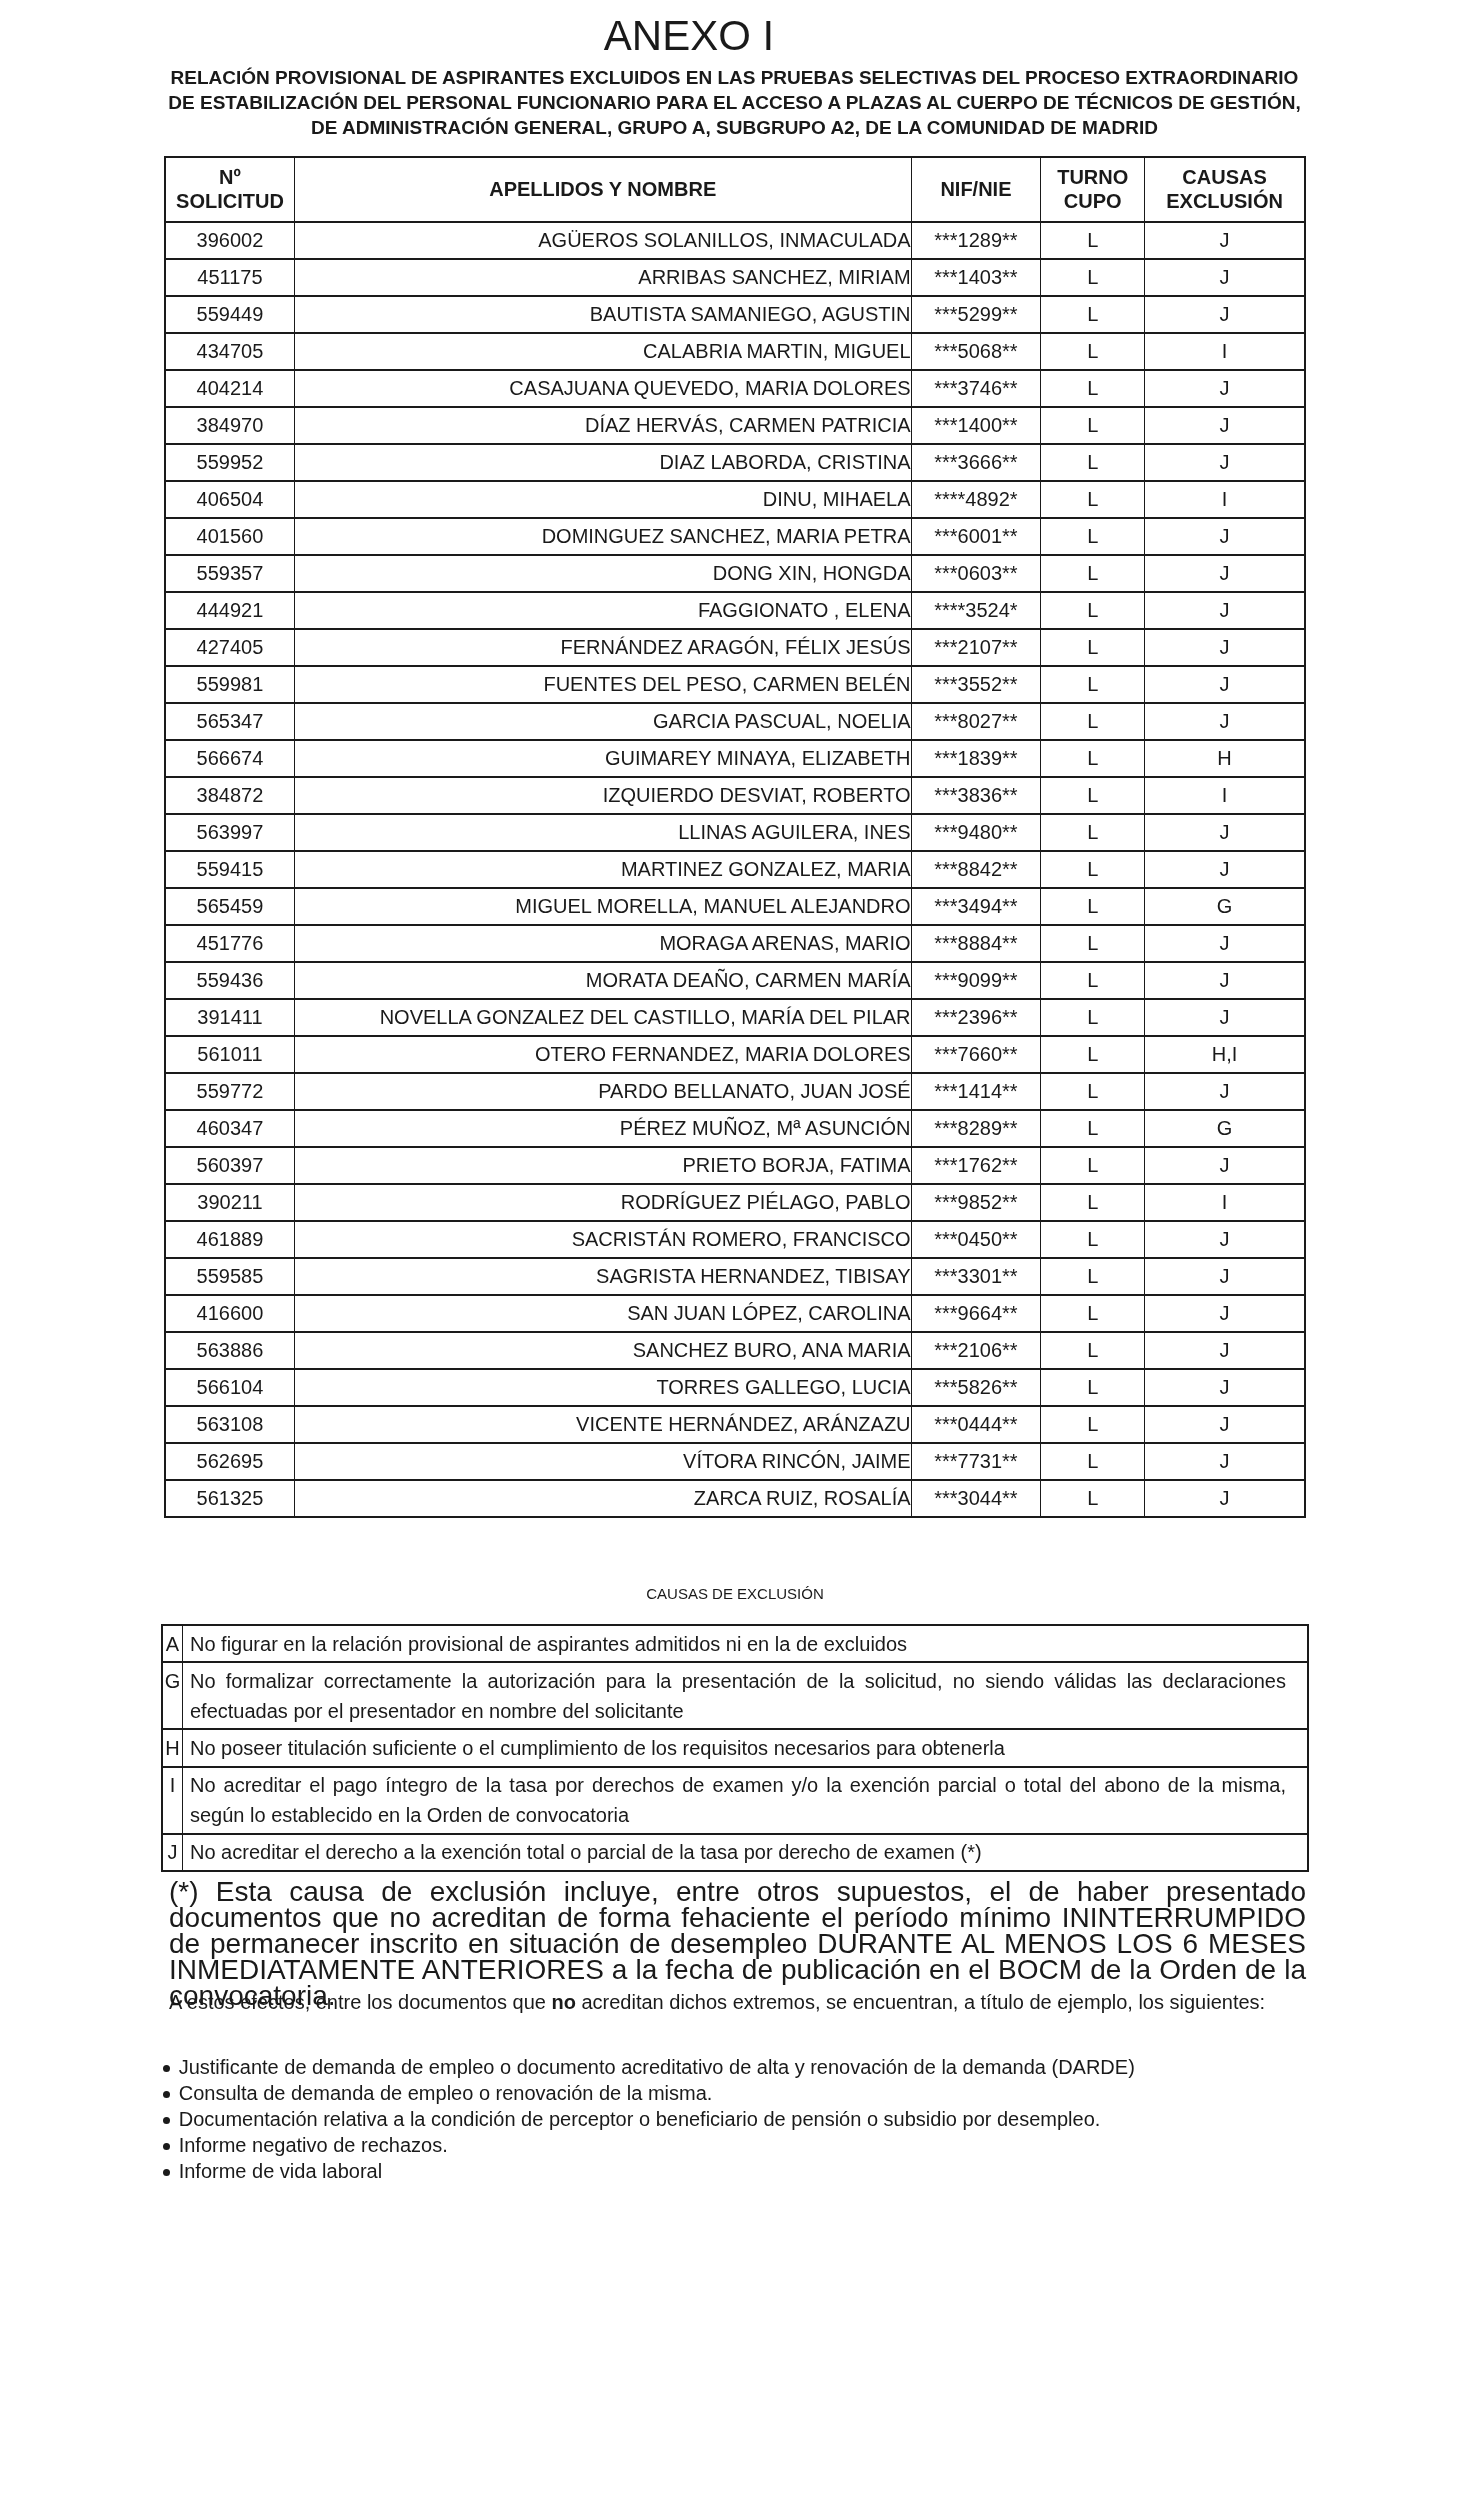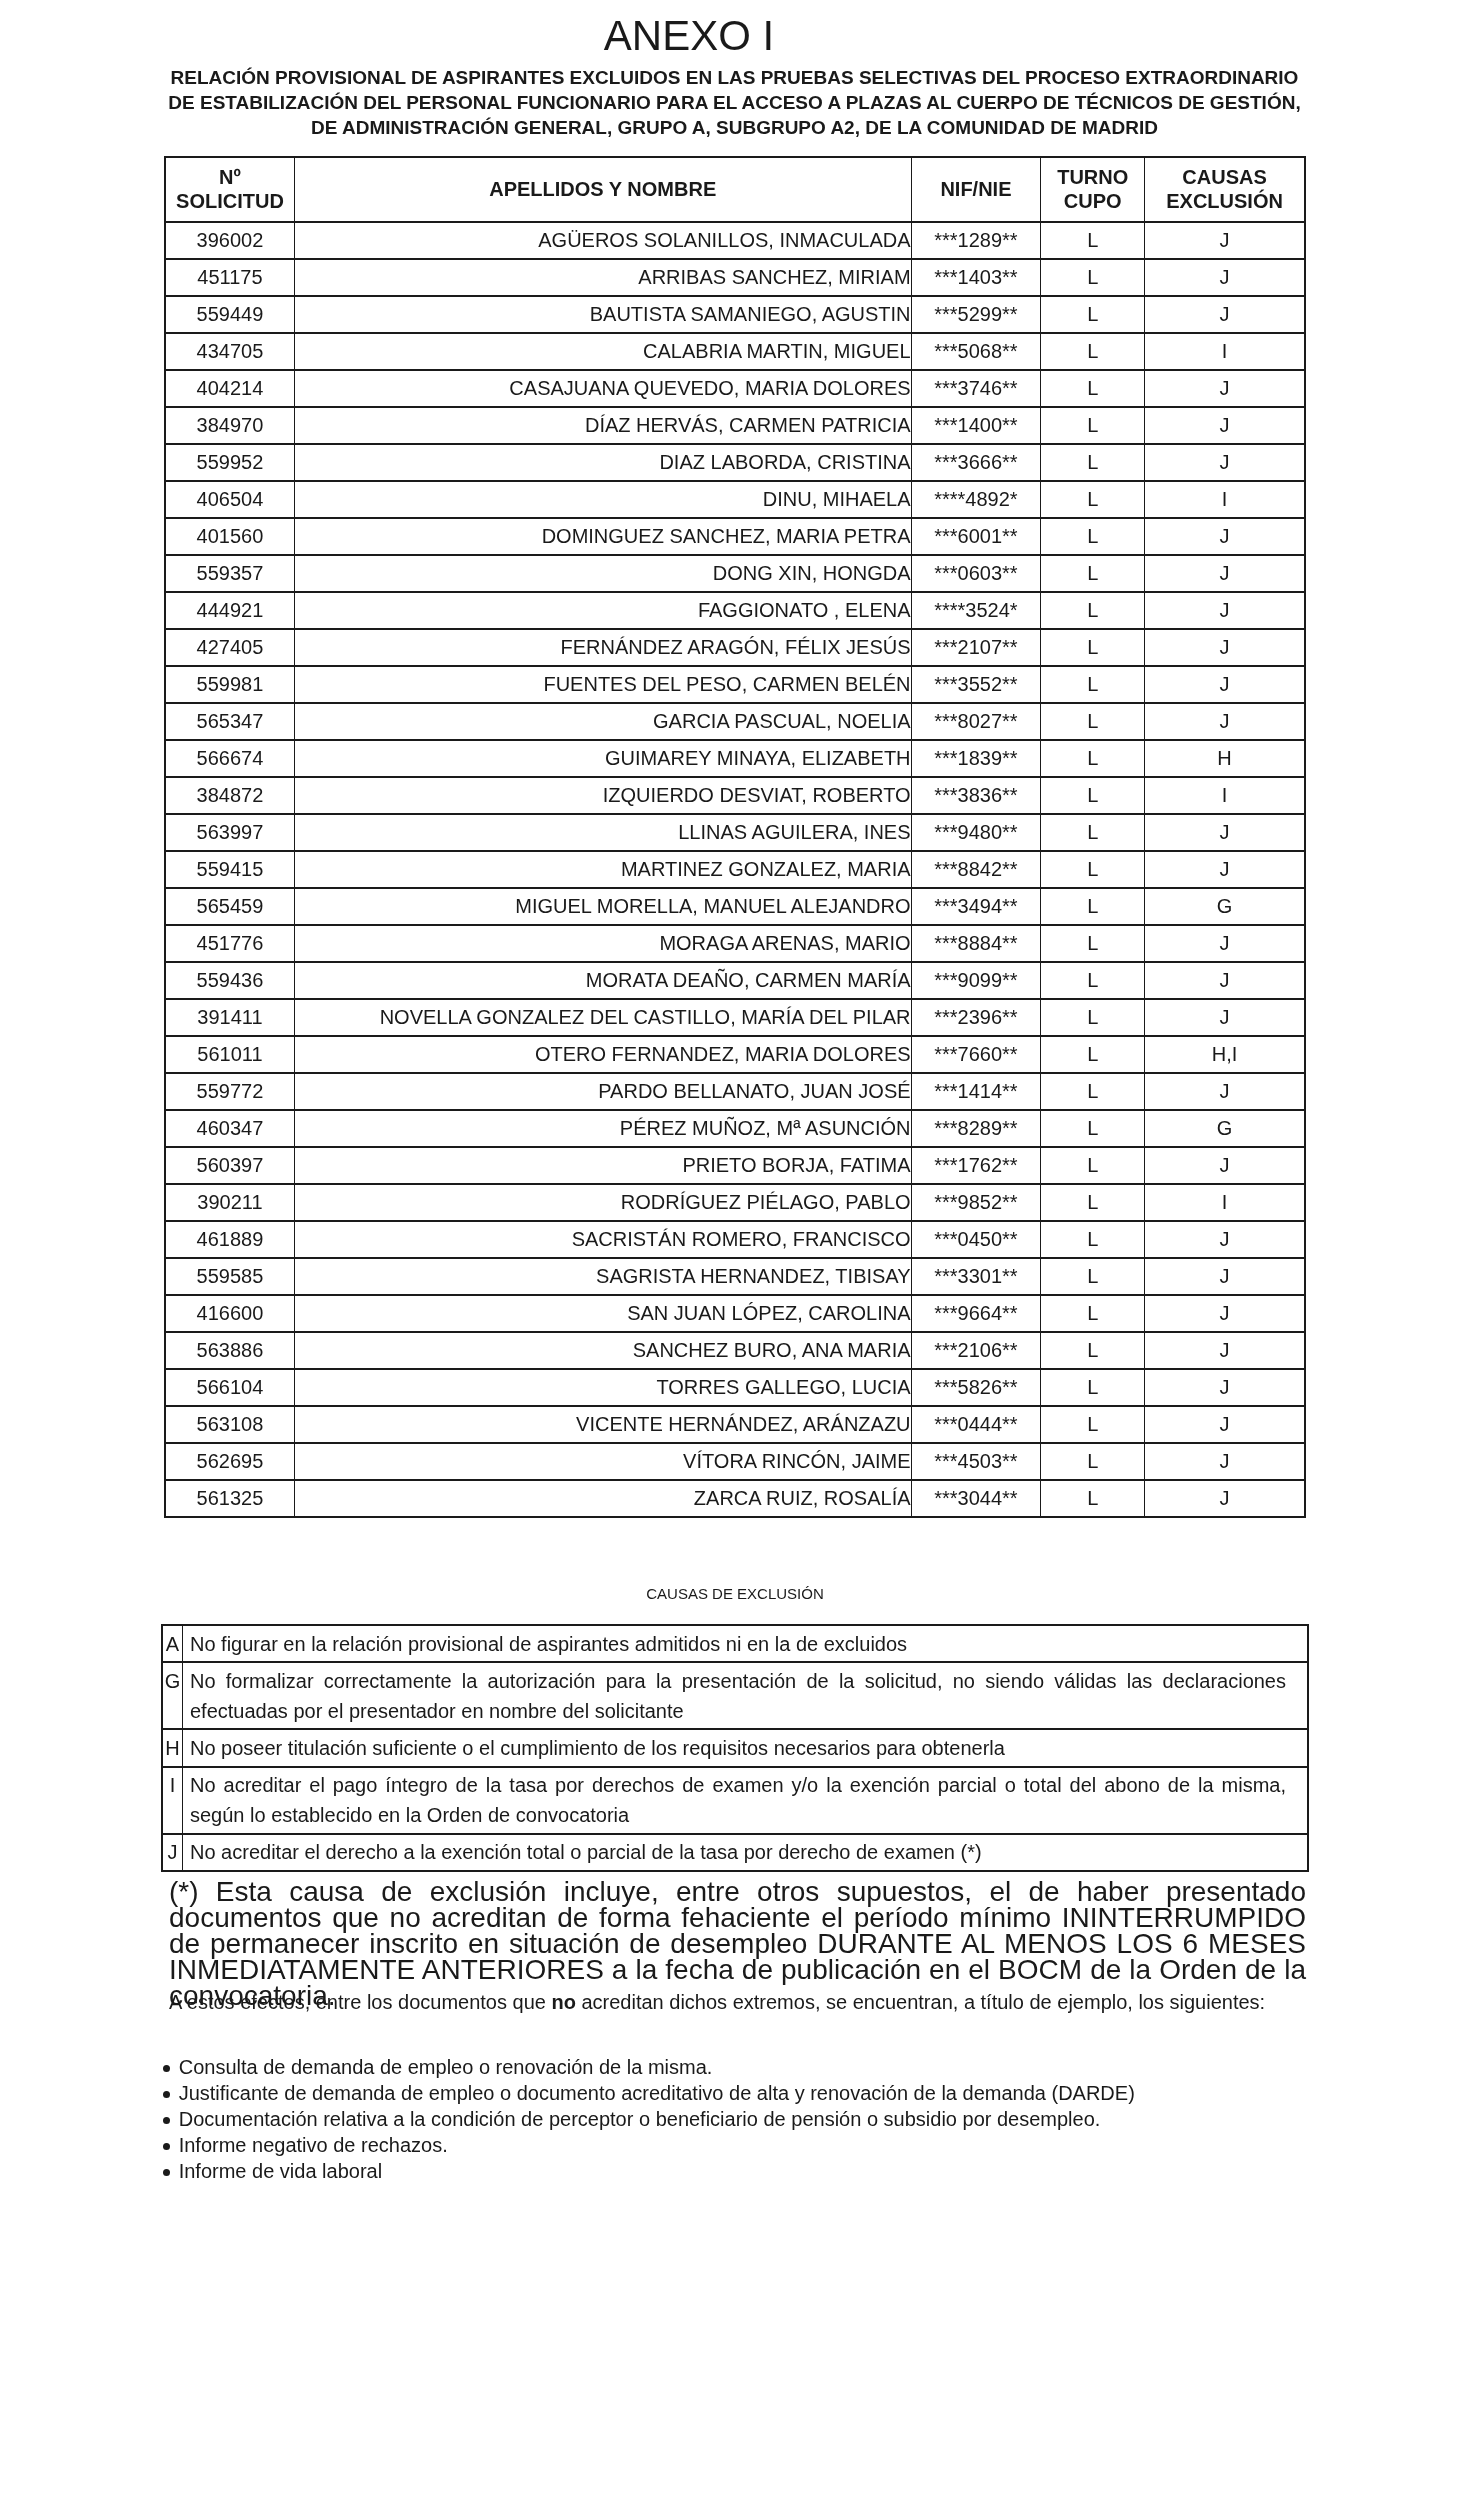--- a/index.html
+++ b/index.html
@@ -273,21 +273,21 @@
       <tr class="r">
         <td>563108</td>
         <td class="name">VICENTE HERNÁNDEZ, ARÁNZAZU</td>
         <td>***0444**</td>
         <td>L</td>
         <td>J</td>
       </tr>
       <tr class="r">
         <td>562695</td>
         <td class="name">VÍTORA RINCÓN, JAIME</td>
-        <td>***4503**</td>
+        <td>***7731**</td>
         <td>L</td>
         <td>J</td>
       </tr>
       <tr class="r">
         <td>561325</td>
         <td class="name">ZARCA RUIZ, ROSALÍA</td>
         <td>***3044**</td>
         <td>L</td>
         <td>J</td>
       </tr>
@@ -316,19 +316,19 @@
       <tr>
         <td class="code">J</td>
         <td class="desc">No acreditar el derecho a la exención total o parcial de la tasa por derecho de examen (*)</td>
       </tr>
     </tbody>
 </table>
 
 <div class="note">(*) Esta causa de exclusión incluye, entre otros supuestos, el de haber presentado documentos que no acreditan de forma fehaciente el período mínimo ININTERRUMPIDO de permanecer inscrito en situación de desempleo DURANTE AL MENOS LOS 6 MESES INMEDIATAMENTE ANTERIORES a la fecha de publicación en el BOCM de la Orden de la convocatoria.</div>
 <div class="note2"><span>A estos efectos, entre los documentos que </span><b>no</b><span> acreditan dichos extremos, se encuentran, a título de ejemplo, los siguientes:</span></div>
 <ul class="bullets">
+  <li><span class="bullet-dot"></span><span>Justificante de demanda de empleo o documento acreditativo de alta y renovación de la demanda (DARDE)</span></li>
   <li><span class="bullet-dot"></span><span>Consulta de demanda de empleo o renovación de la misma.</span></li>
-  <li><span class="bullet-dot"></span><span>Justificante de demanda de empleo o documento acreditativo de alta y renovación de la demanda (DARDE)</span></li>
   <li><span class="bullet-dot"></span><span>Documentación relativa a la condición de perceptor o beneficiario de pensión o subsidio por desempleo.</span></li>
   <li><span class="bullet-dot"></span><span>Informe negativo de rechazos.</span></li>
   <li><span class="bullet-dot"></span><span>Informe de vida laboral</span></li>
 </ul>
 
 
 </body></html>

